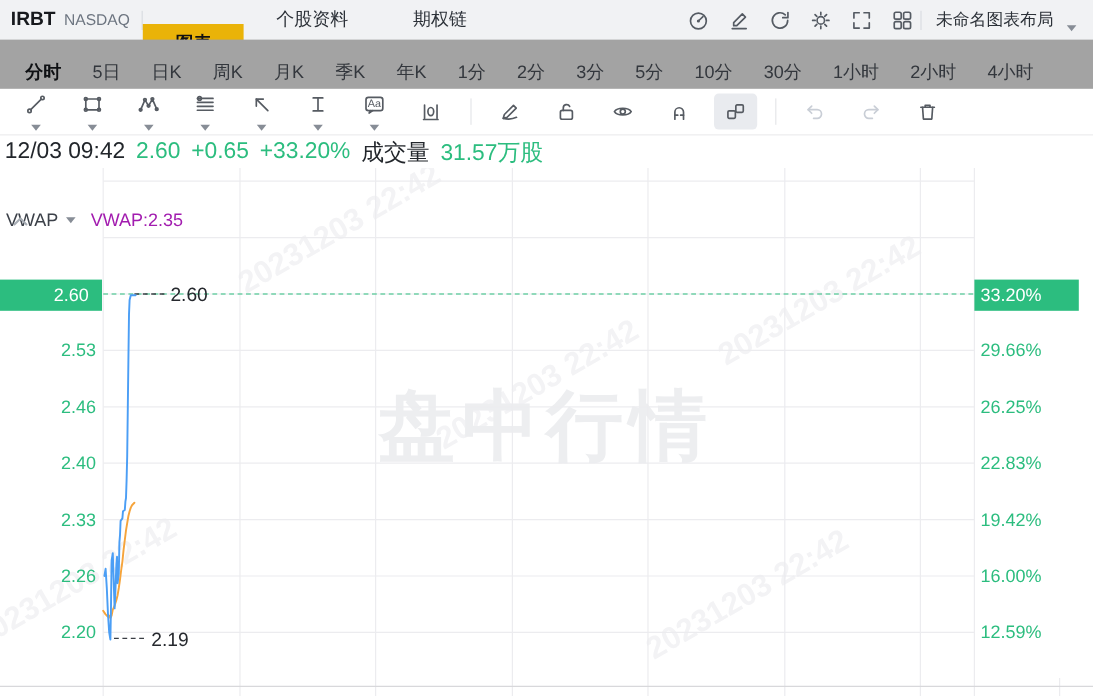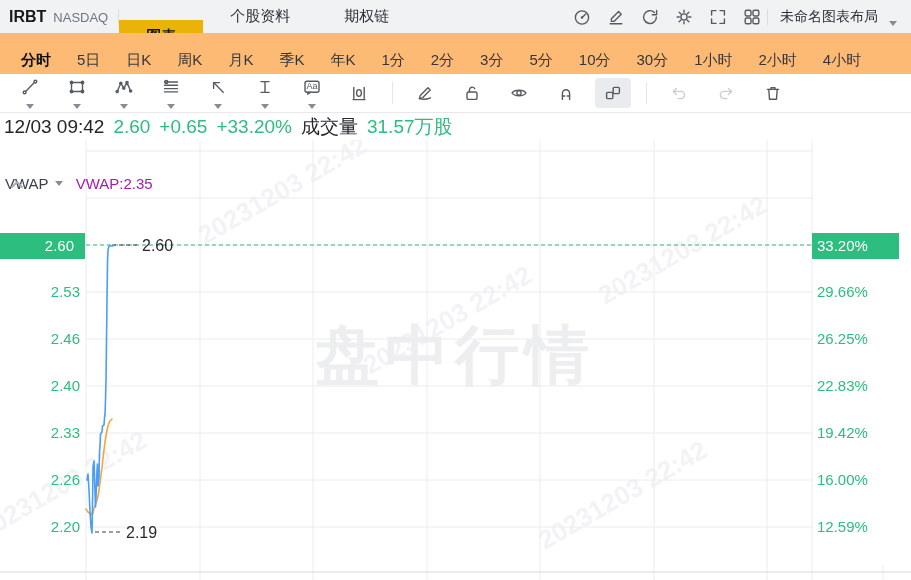--- a/index.html
+++ b/index.html
@@ -16,21 +16,21 @@
   .tab { height:33px; display:flex; align-items:center; padding:0 27px; font-size:15px; color:#2c3138; cursor:pointer; }
   .tab.active { background:#eab308; font-weight:bold; color:#111;margin-top:40px; }
   .tb-icons { margin-left:auto; display:flex; align-items:center; gap:4px; }
   .tb-icon { width:30px; height:26px; display:flex; align-items:center; justify-content:center;
     background:none; border:none; cursor:pointer; }
   .tb-icon svg { stroke:#555b63; fill:none; stroke-width:1.4; stroke-linecap:round; stroke-linejoin:round; }
   .layout-select { display:flex; align-items:flex-end; gap:11px; padding:0 14px 0 12px; font-size:14px; color:#2c3138; cursor:pointer; }
   .dd { width:0; height:0; border-left:4px solid transparent; border-right:4px solid transparent; border-top:5px solid #878d96; }
 
   
-  .tfbar { top:33px; height:56px; background:#fdba74; border-bottom:1px solid #ececee; padding-left:8px; }
+  .tfbar { top:33px; height:56px; background:#a3a3a3; border-bottom:1px solid #ececee; padding-left:8px; }
   .tf-item { position:relative; height:100%; display:flex; align-items:center; padding:0 13px; font-size:15px; color:#33373d; cursor:pointer; white-space:nowrap; }
   .tf-item.active { font-weight:bold; color:#0e1013; }
   .tf-underline { position:absolute; left:6px; right:6px; bottom:0; height:4px; background:#ffd200; }
 
   
   .toolbar { top:74px; height:39px; background:#fff; border-bottom:1px solid #e8e8ea; padding-left:12px; gap:2px; }
   .tool { display:flex; align-items:center; gap:7px; padding:5px 8px; margin-right:9px; background:none; border:none; cursor:pointer; border-radius:4px;flex-direction:column; }
   .tool svg { stroke:#565b62; fill:none; stroke-width:1.4; stroke-linecap:round; stroke-linejoin:round; }
   .tool.active { background:#e9ebef; }
   .tool.disabled svg { stroke:#c9ced6; }

